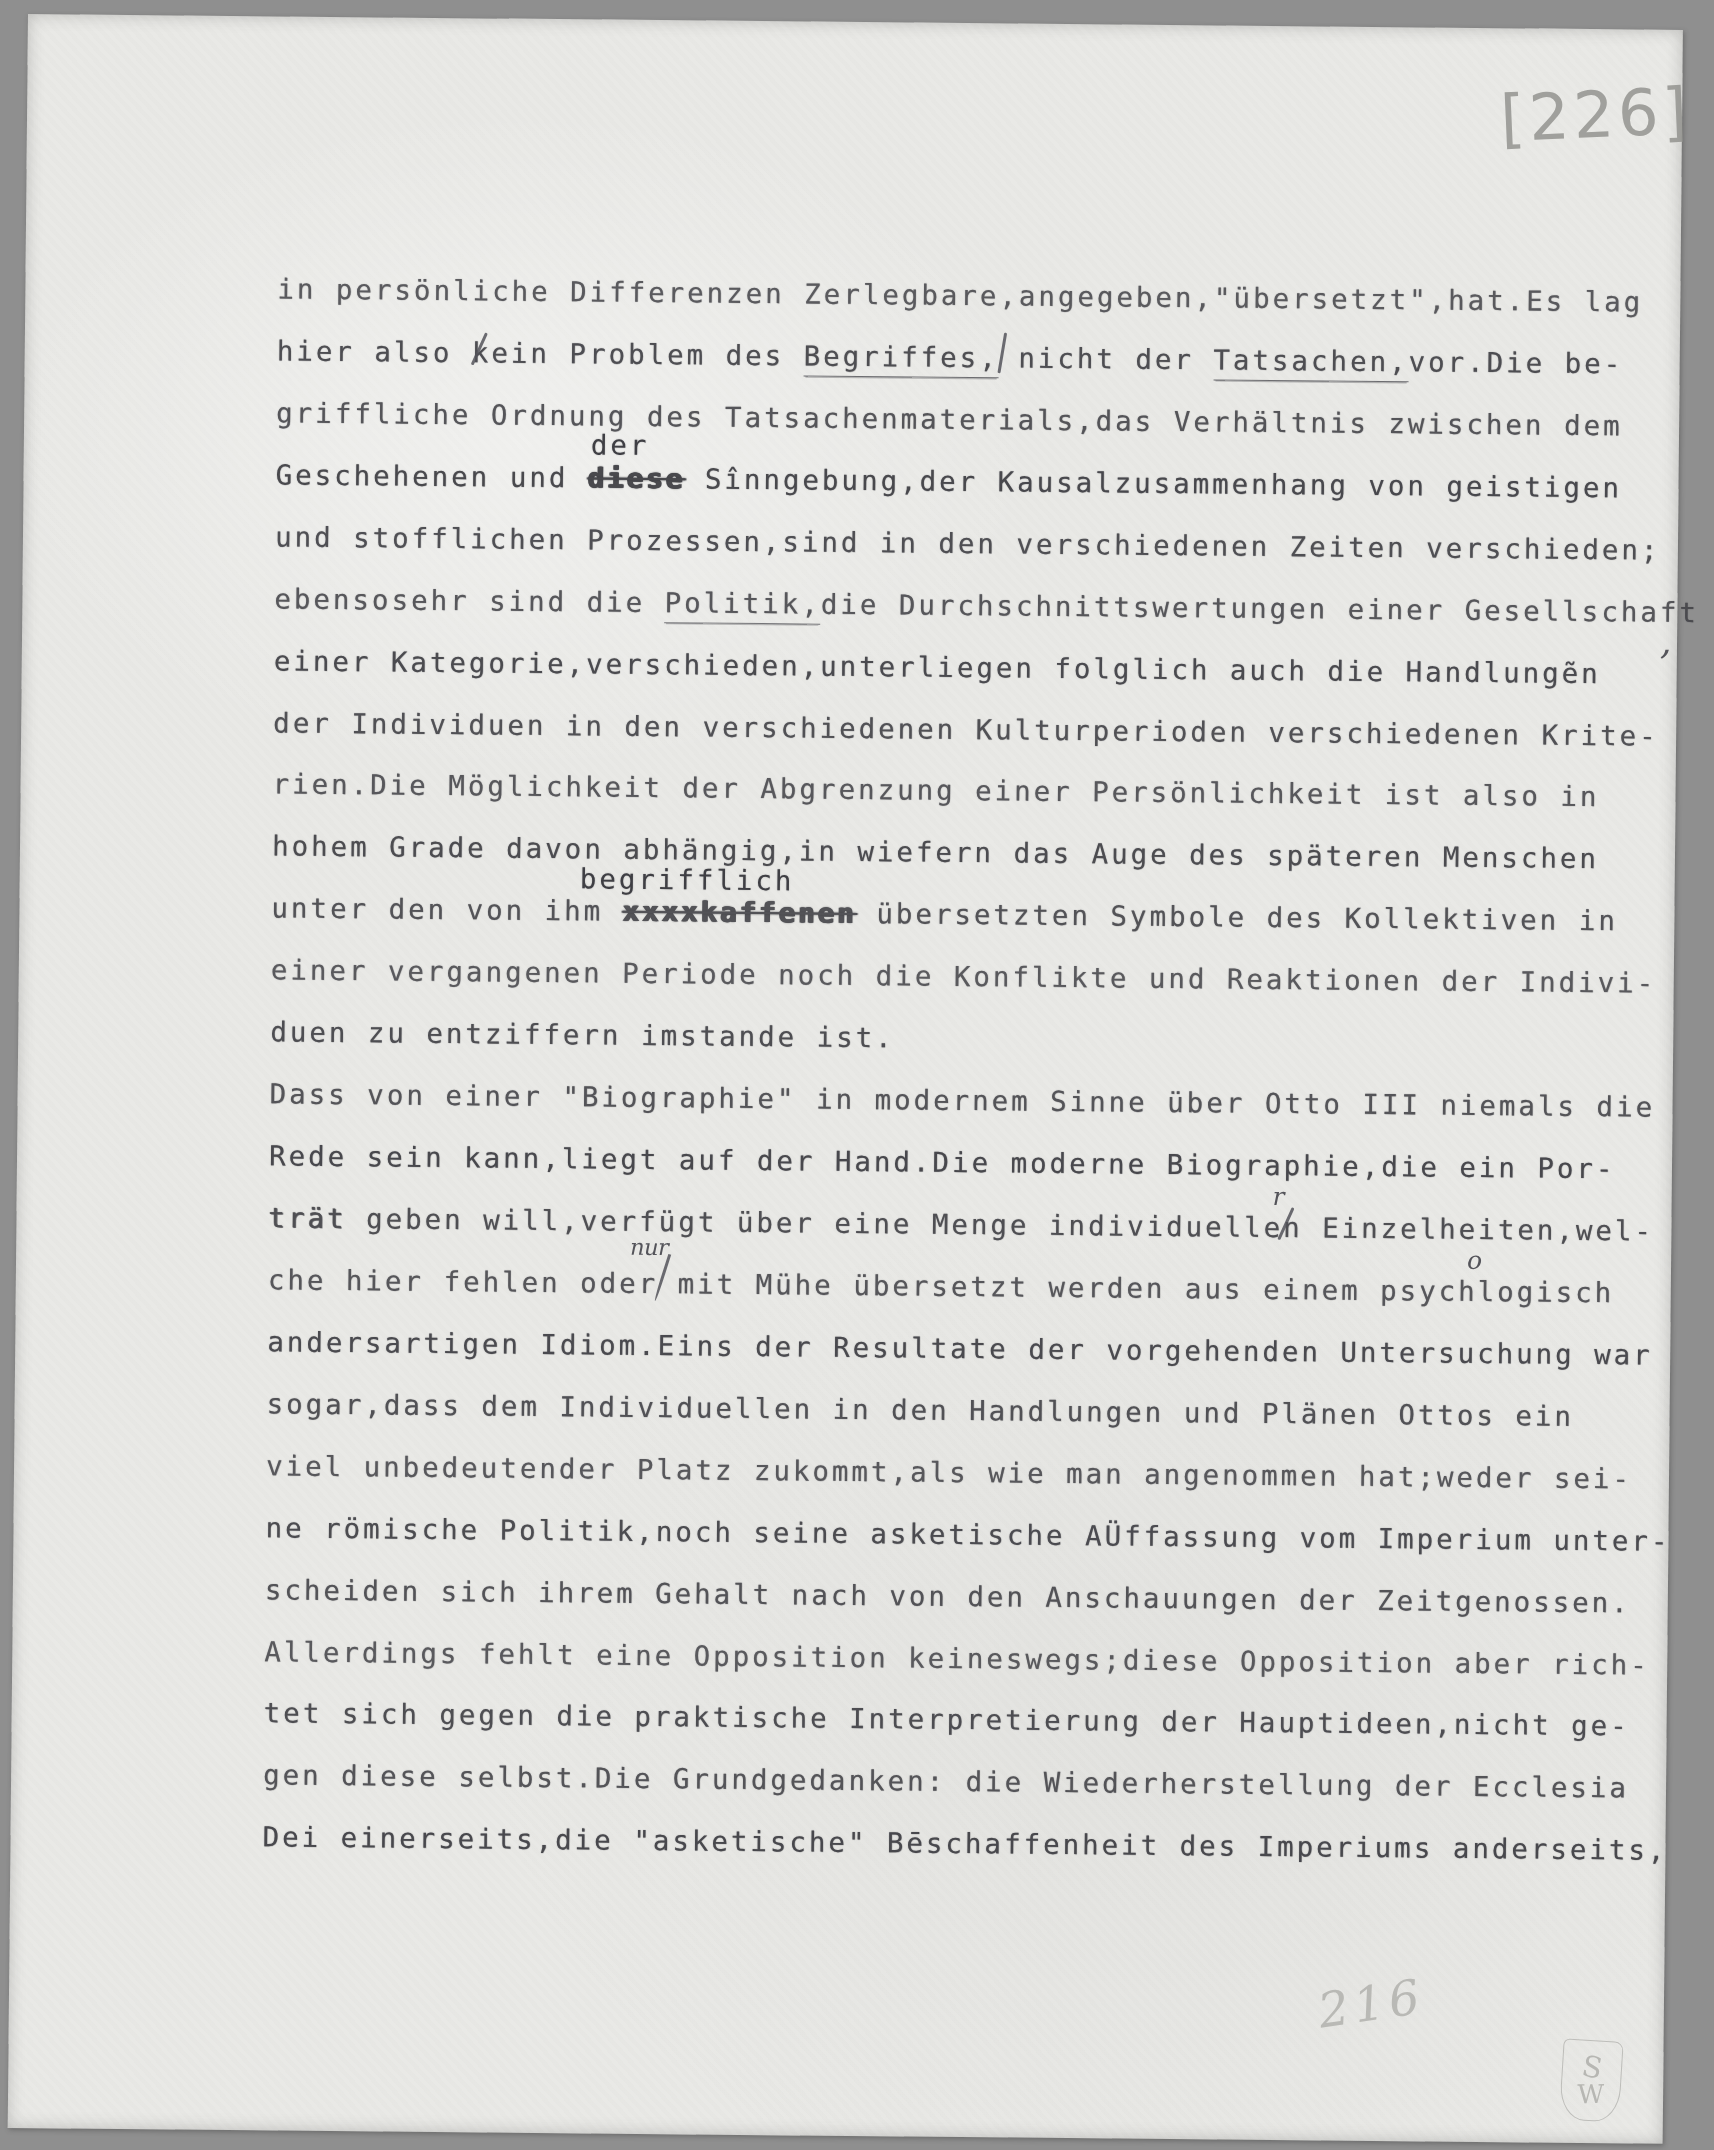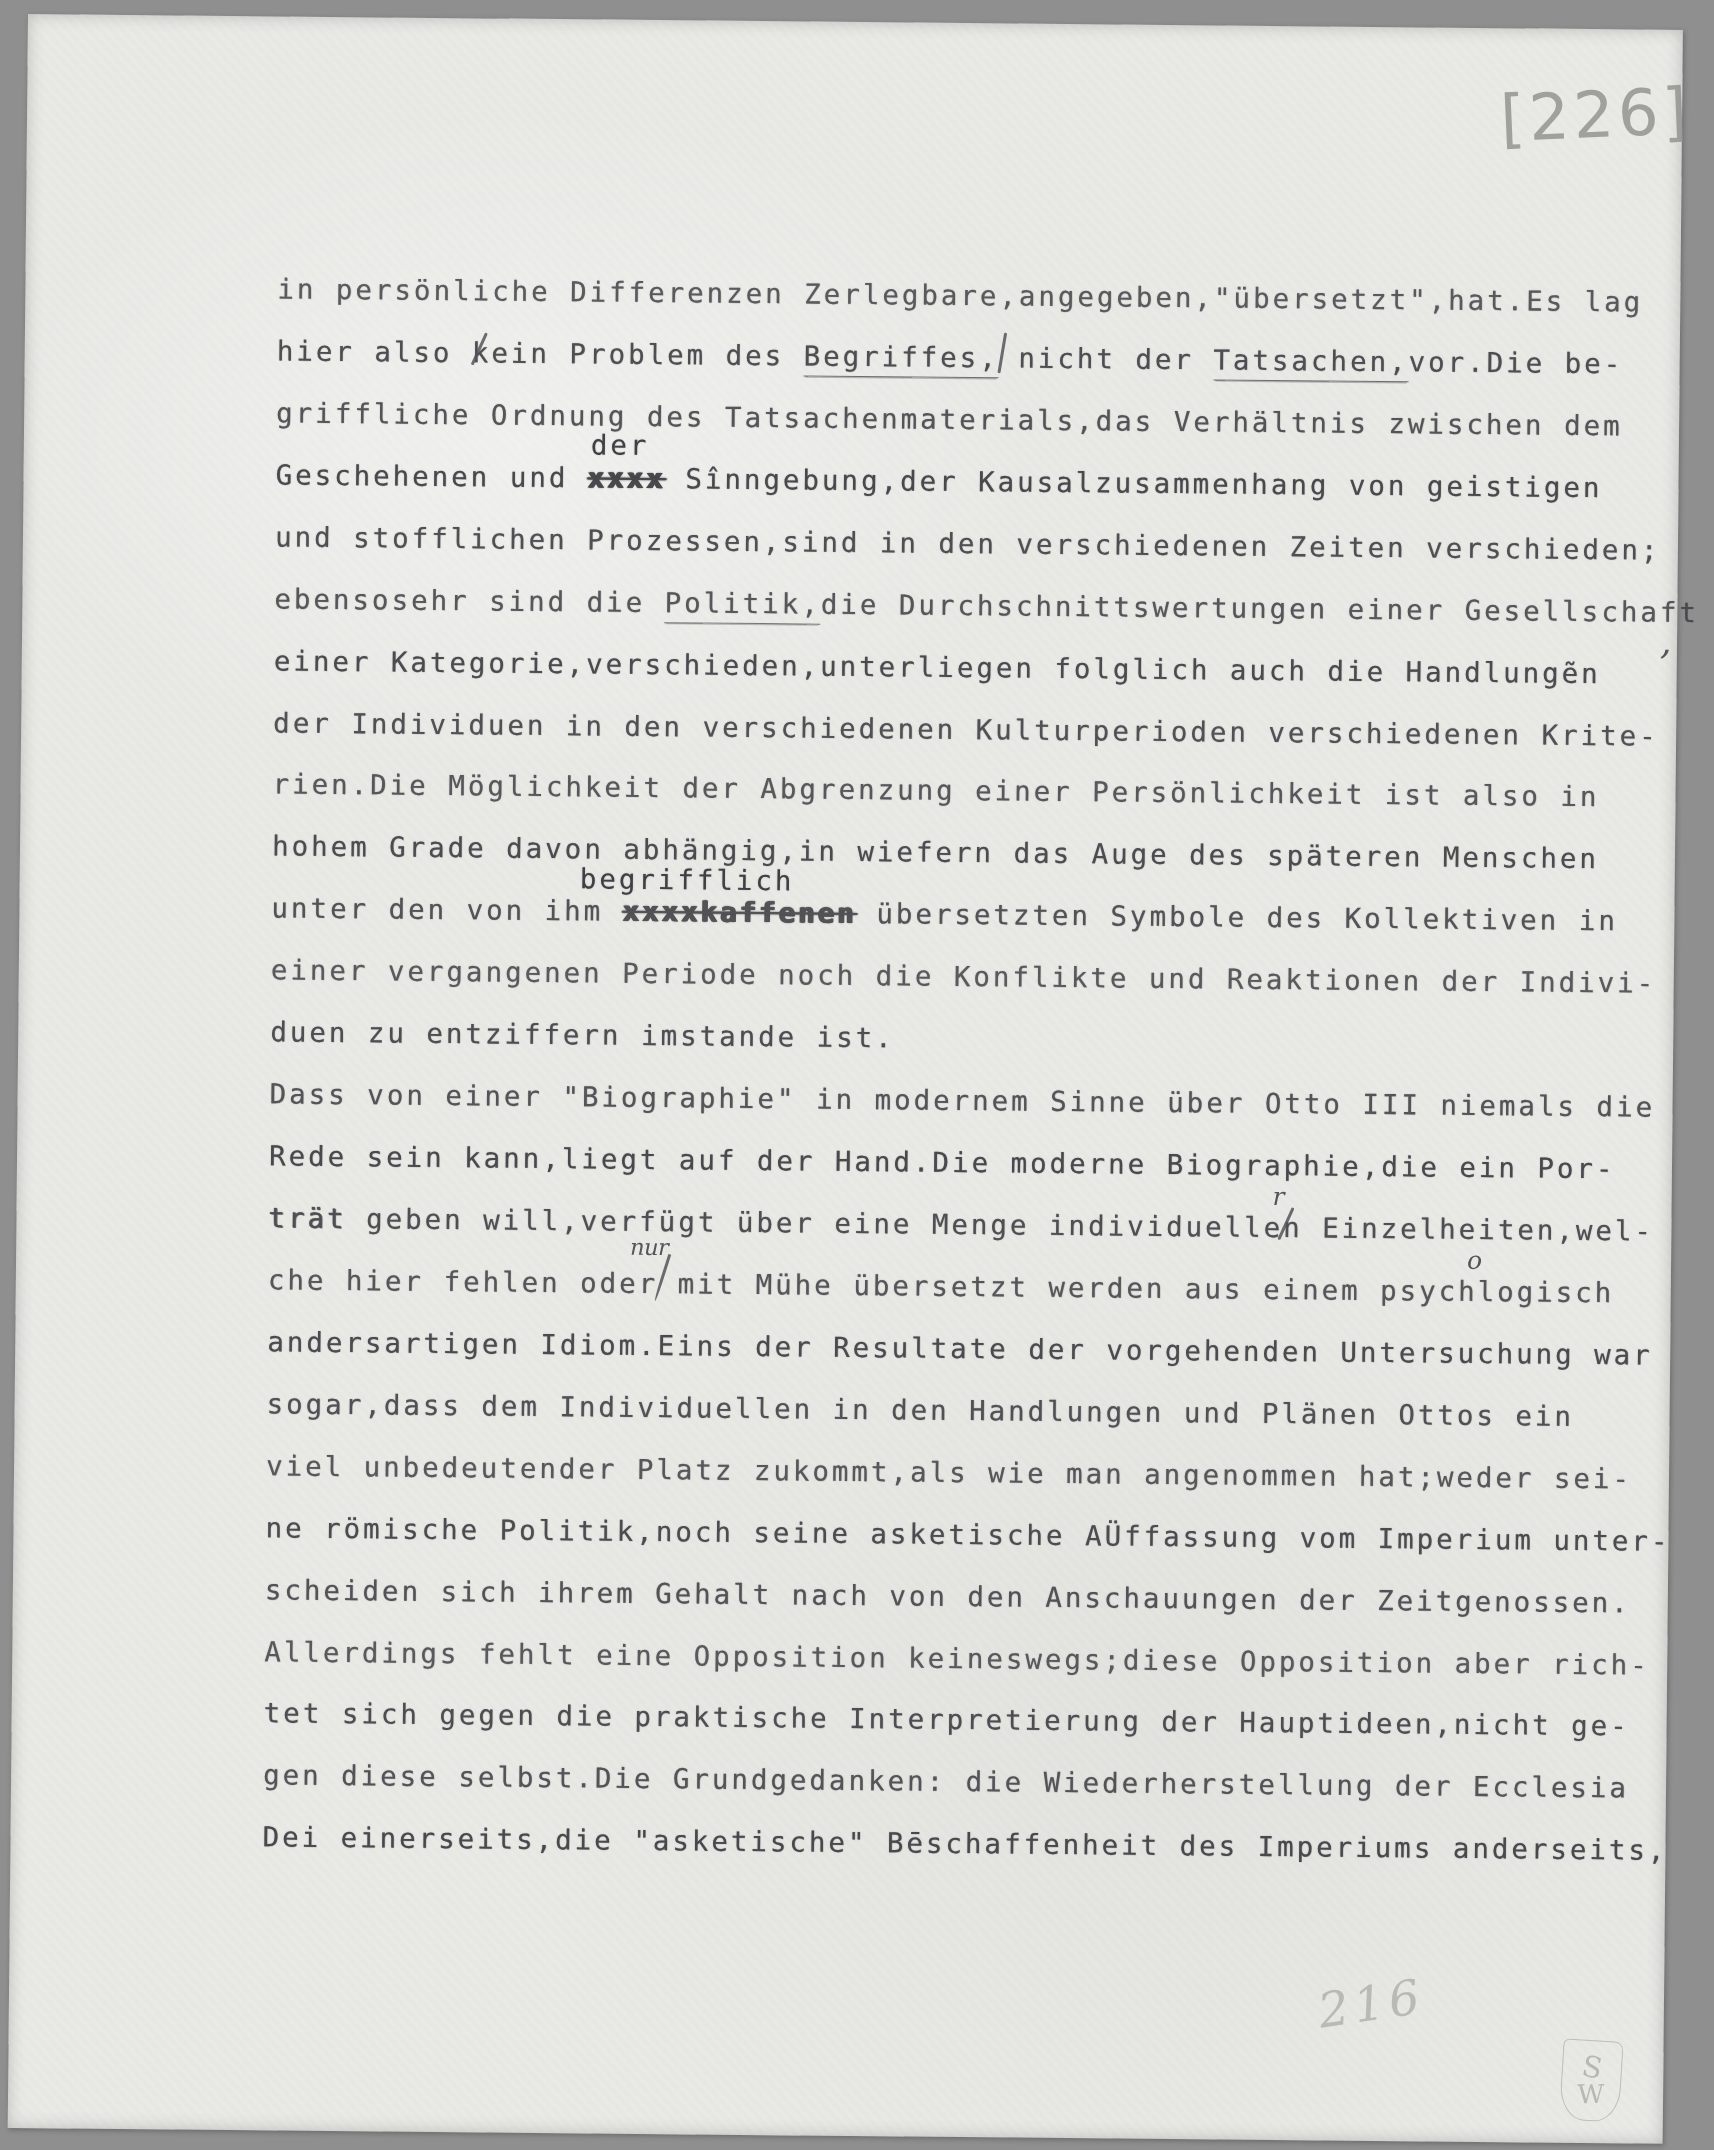--- a/index.html
+++ b/index.html
@@ -66,21 +66,21 @@
 </head>
 <body>
 
 <div id="paper">
   <div id="corner-number">[226]</div>
 
   <div id="text-block">
       <div class="tline" style="top: 0px; opacity: 0.84;"><span>in persönliche Differenzen Zerlegbare,angegeben,"übersetzt",hat.Es lag</span></div>
       <div class="tline" style="top: 62px; opacity: 0.91;"><span>hier also kein Problem des </span><span class="seg-u">Begriffes,</span><span> nicht der </span><span class="seg-u">Tatsachen,</span><span>vor.Die be-</span></div>
       <div class="tline" style="top: 124px; opacity: 0.87;"><span>griffliche Ordnung des Tatsachenmaterials,das Verhältnis zwischen dem</span></div>
-      <div class="tline" style="top: 186px; opacity: 0.94;"><span>Geschehenen und </span><span class="seg-x">xxxx</span><span> Sînngebung,der Kausalzusammenhang von geistigen</span></div>
+      <div class="tline" style="top: 186px; opacity: 0.94;"><span>Geschehenen und </span><span class="seg-x">diese</span><span> Sînngebung,der Kausalzusammenhang von geistigen</span></div>
       <div class="tline" style="top: 248px; opacity: 0.9;"><span>und stofflichen Prozessen,sind in den verschiedenen Zeiten verschieden;</span></div>
       <div class="tline" style="top: 310px; opacity: 0.86;"><span>ebensosehr sind die </span><span class="seg-u">Politik,</span><span>die Durchschnittswertungen einer Gesellschaft</span></div>
       <div class="tline" style="top: 372px; opacity: 0.93;"><span>einer Kategorie,verschieden,unterliegen folglich auch die Handlungẽn</span></div>
       <div class="tline" style="top: 434px; opacity: 0.89;"><span>der Individuen in den verschiedenen Kulturperioden verschiedenen Krite-</span></div>
       <div class="tline" style="top: 495px; opacity: 0.85;"><span>rien.Die Möglichkeit der Abgrenzung einer Persönlichkeit ist also in</span></div>
       <div class="tline" style="top: 557px; opacity: 0.92;"><span>hohem Grade davon abhängig,in wiefern das Auge des späteren Menschen</span></div>
       <div class="tline" style="top: 619px; opacity: 0.88;"><span>unter den von ihm </span><span class="seg-x">xxxxkaffenen</span><span> übersetzten Symbole des Kollektiven in</span></div>
       <div class="tline" style="top: 681px; opacity: 0.84;"><span>einer vergangenen Periode noch die Konflikte und Reaktionen der Indivi-</span></div>
       <div class="tline" style="top: 743px; opacity: 0.91;"><span>duen zu entziffern imstande ist.</span></div>
       <div class="tline" style="top: 805px; opacity: 0.87;"><span>Dass von einer "Biographie" in modernem Sinne über Otto III niemals die</span></div>

